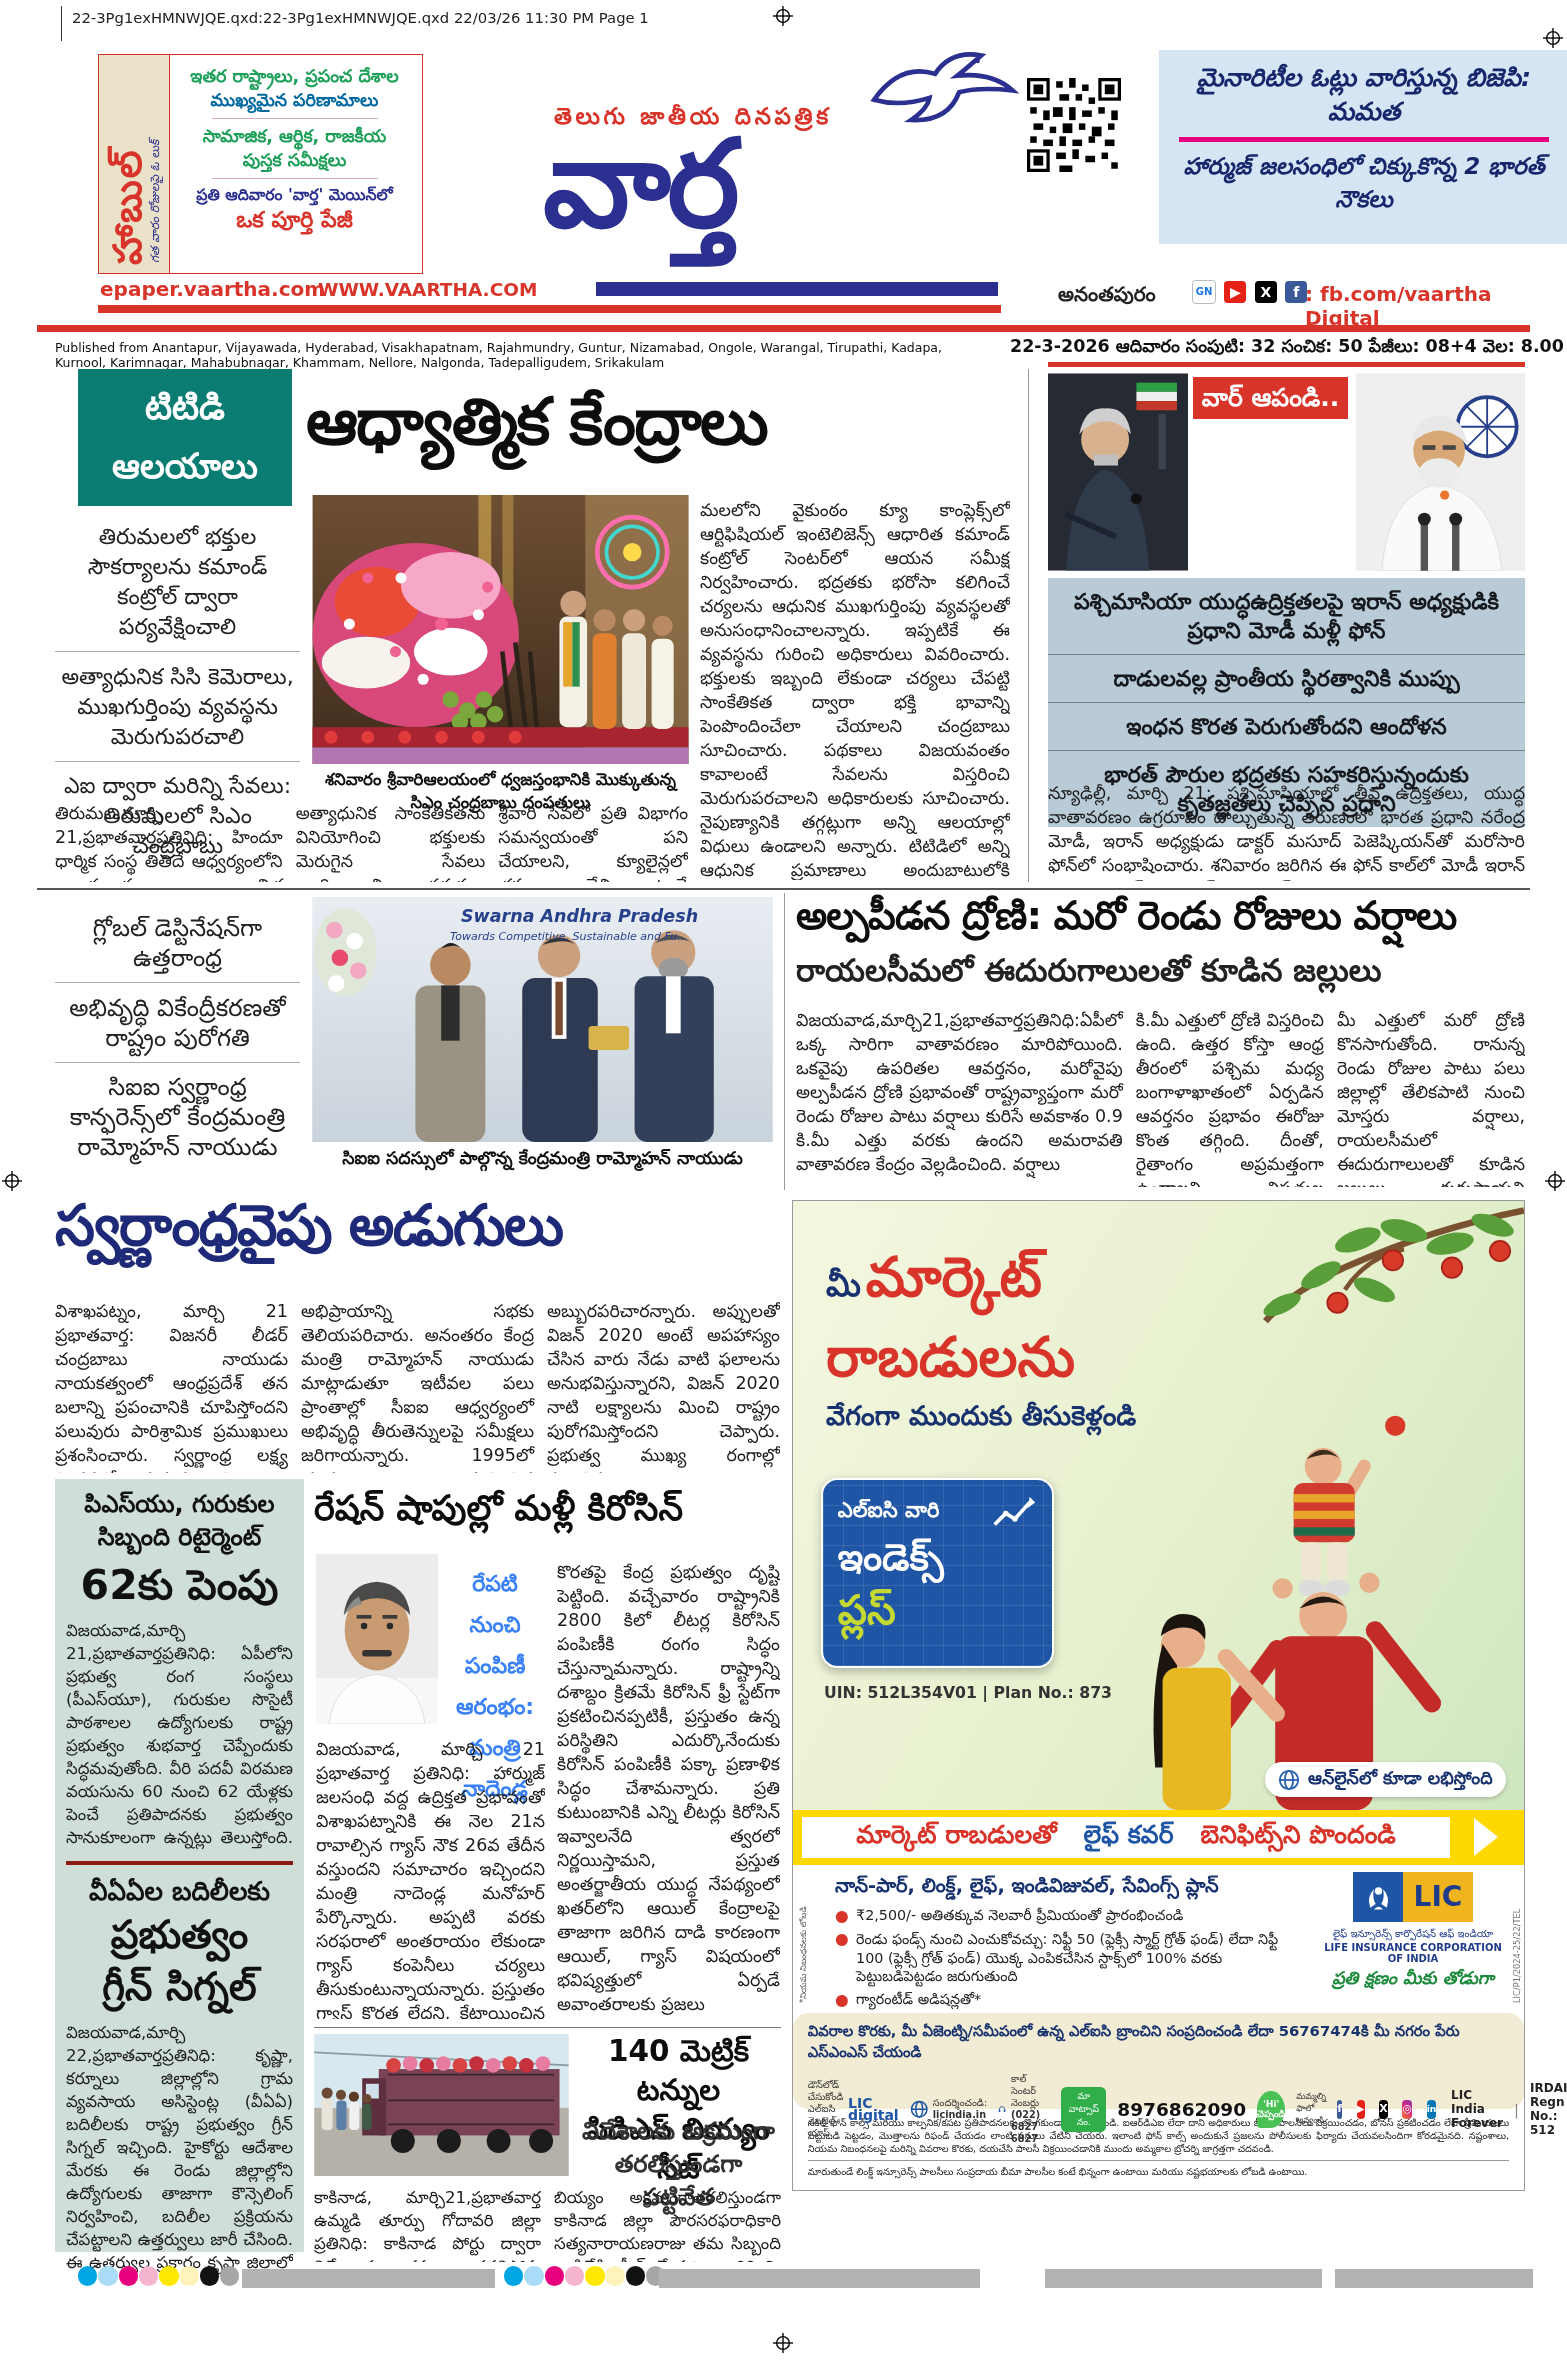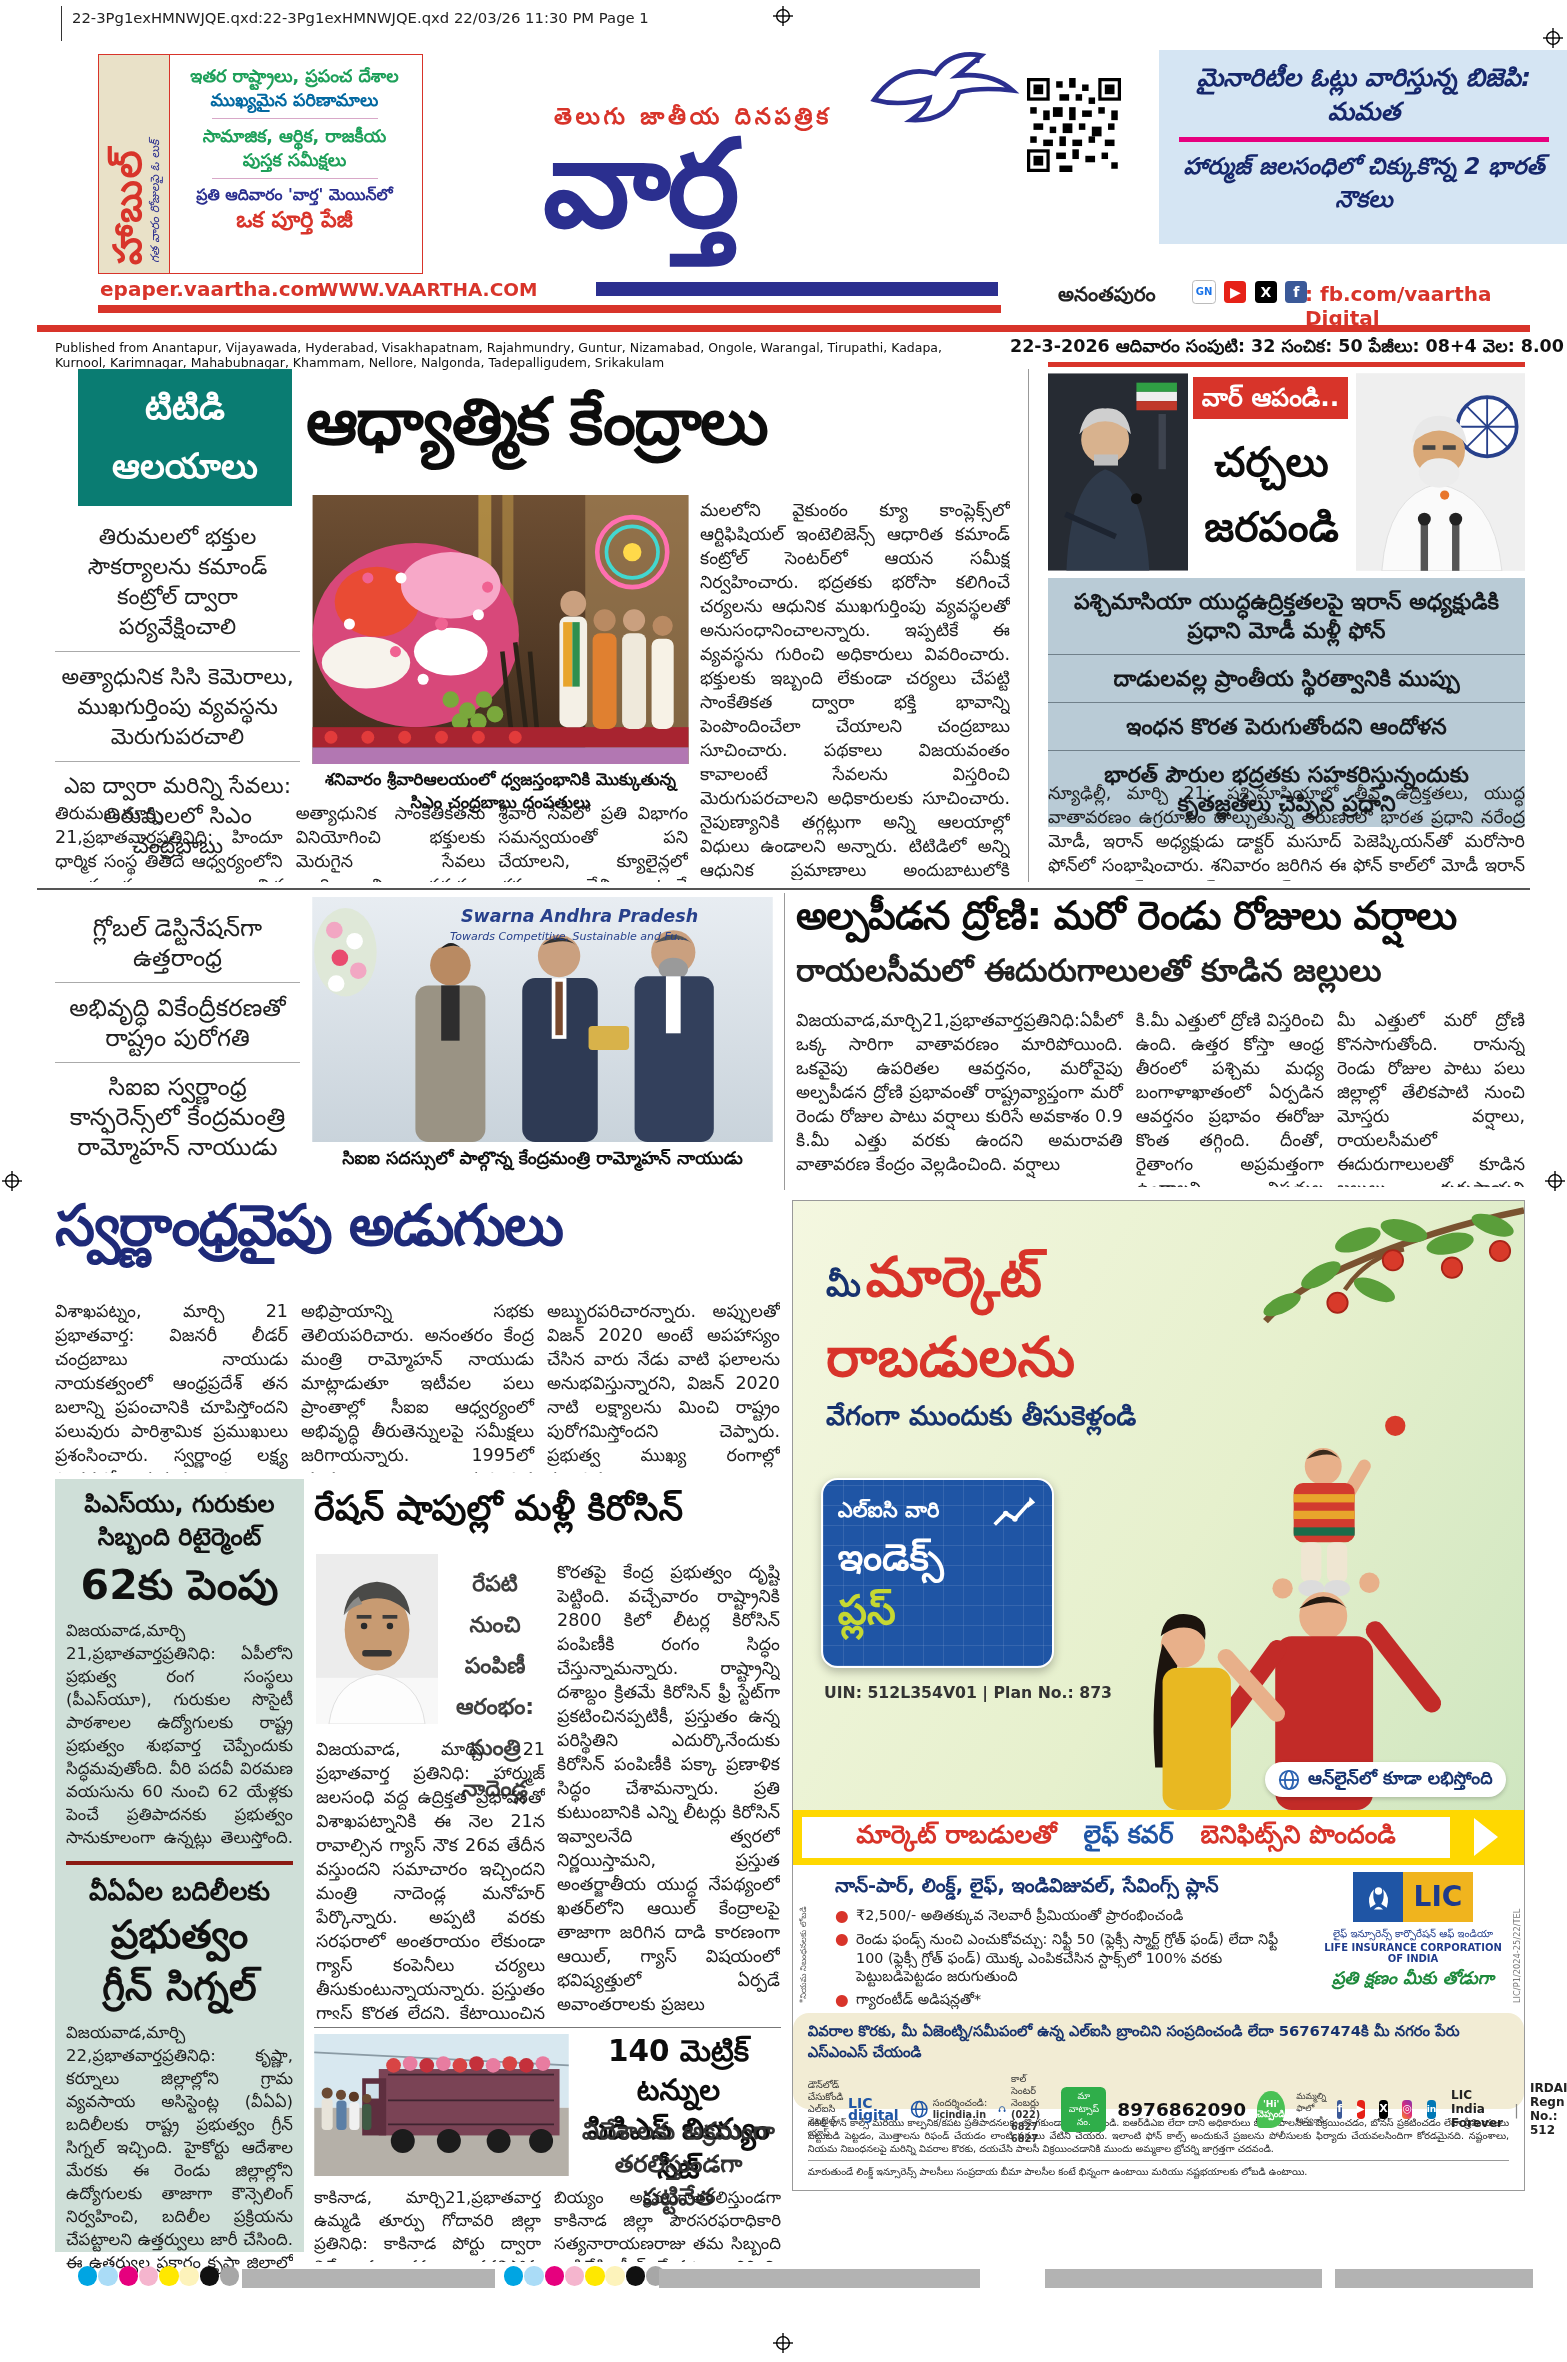--- a/index.html
+++ b/index.html
@@ -263,24 +263,20 @@
       <rect x="96" y="30" width="44" height="10" fill="#c0392b"></rect>
     <rect x="120" y="44" width="8" height="60" fill="#3d434e"></rect>
     <circle cx="62" cy="72" r="26" fill="#d8b28e"></circle>
     <path d="M34 66 Q40 36 62 38 Q86 36 90 66 Q78 52 62 52 Q46 52 34 66 Z" fill="#cfcfcf"></path>
     <rect x="50" y="88" width="26" height="12" fill="#bfbfbf"></rect>
     <path d="M20 214 Q24 120 62 104 Q104 118 110 214 Z" fill="#2f3a4a"></path>
     <rect x="20" y="150" width="60" height="6" fill="#1d2430" transform="rotate(24 20 150)"></rect>
     <circle cx="96" cy="136" r="6" fill="#111"></circle>
   </svg>
   <div class="abs ctr bold" style="left:1193px;top:377px;width:155px;height:42px;background:#d8342a;color:#fff;font-size:25px;line-height:42px;">వార్ ఆపండి..</div>
-  <div class="abs ctr bold" style="left:1192px;top:430px;width:159px;font-size:41px;line-height:65px;color:#0d0d0d;">
-    <div>చర్చలు</div>
-    <div>జరపండి</div>
-  </div>
   <svg class="abs" style="left:1356px;top:373px;" width="169" height="198" viewBox="0 0 183 214">
     <rect width="183" height="214" fill="#efefef"></rect>
     <circle cx="142" cy="58" r="32" fill="#fff" stroke="#27408b" stroke-width="4"></circle>
     <g stroke="#27408b" stroke-width="2">
       <line x1="142" y1="26" x2="142" y2="90"></line>
         <line x1="110" y1="58" x2="174" y2="58"></line>
       <line x1="120" y1="36" x2="164" y2="80"></line>
         <line x1="164" y1="36" x2="120" y2="80"></line>
     </g>
     <path d="M28 214 Q34 132 88 120 Q150 130 158 214 Z" fill="#fafafa" stroke="#ddd"></path>
@@ -403,21 +399,21 @@
     <path d="M14 184 Q20 136 66 130 Q112 136 118 184 Z" fill="#fdfdfd" stroke="#ddd"></path>
     <ellipse cx="66" cy="82" rx="35" ry="44" fill="#c89b72"></ellipse>
     <path d="M30 66 Q34 32 66 30 Q98 32 102 66 Q86 48 66 48 Q46 48 30 66 Z" fill="#4a4a48"></path>
     <path d="M30 66 Q40 56 50 54 L46 46 Q36 52 30 66 Z" fill="#8a8a88"></path>
     <rect x="50" y="104" width="32" height="7" rx="3" fill="#333"></rect>
     <rect x="44" y="66" width="16" height="4" fill="#3a3a3a"></rect>
       <rect x="72" y="66" width="16" height="4" fill="#3a3a3a"></rect>
     <circle cx="52" cy="78" r="3.5" fill="#2a2a2a"></circle>
       <circle cx="80" cy="78" r="3.5" fill="#2a2a2a"></circle>
   </svg>
-  <div class="abs ctr bold" style="left:445px;top:1563px;width:100px;font-size:22px;line-height:41px;color:#404040;">
+  <div class="abs ctr bold" style="left:445px;top:1563px;width:100px;font-size:22px;line-height:41px;color:#3b82f6;">
     <div>రేపటి నుంచి</div>
     <div>పంపిణీ</div>
     <div>ఆరంభం:</div>
     <div>మంత్రి</div>
     <div>నాదెండ్ల</div>
   </div>
   <div class="abs body-text clip" style="left:557px;top:1560px;width:223px;height:460px;">కొరతపై కేంద్ర ప్రభుత్వం దృష్టి పెట్టింది. వచ్చేవారం రాష్ట్రానికి 2800 కిలో లీటర్ల కిరోసిన్ పంపిణీకి రంగం సిద్ధం చేస్తున్నామన్నారు. రాష్ట్రాన్ని దశాబ్దం క్రితమే కిరోసిన్ ఫ్రీ స్టేట్‌గా ప్రకటించినప్పటికీ, ప్రస్తుతం ఉన్న పరిస్థితిని ఎదుర్కొనేందుకు కిరోసిన్ పంపిణీకి పక్కా ప్రణాళిక సిద్ధం చేశామన్నారు. ప్రతి కుటుంబానికి ఎన్ని లీటర్లు కిరోసిన్ ఇవ్వాలనేది త్వరలో నిర్ణయిస్తామని, ప్రస్తుత అంతర్జాతీయ యుద్ధ నేపథ్యంలో ఖతర్‌లోని ఆయిల్ కేంద్రాలపై తాజాగా జరిగిన దాడి కారణంగా ఆయిల్, గ్యాస్ విషయంలో భవిష్యత్తులో ఏర్పడే అవాంతరాలకు ప్రజలు</div>
   <div class="abs body-text clip" style="left:316px;top:1737px;width:229px;height:282px;">విజయవాడ, మార్చి 21 ప్రభాతవార్త ప్రతినిధి: హార్ముజ్ జలసంధి వద్ద ఉద్రిక్తత ప్రభావంతో విశాఖపట్నానికి ఈ నెల 21న రావాల్సిన గ్యాస్ నౌక 26వ తేదీన వస్తుందని సమాచారం ఇచ్చిందని మంత్రి నాదెండ్ల మనోహర్ పేర్కొన్నారు. అప్పటి వరకు సరఫరాలో అంతరాయం లేకుండా గ్యాస్ కంపెనీలు చర్యలు తీసుకుంటున్నాయన్నారు. ప్రస్తుతం గ్యాస్ కొరత లేదని, కేటాయించిన 2800 కిలో లీటర్లు వచ్చే సోమవారం నుంచి గ్రామీణ ప్రాంతాల్లో లీటర్ చొప్పున పంపిణీ చేయనున్నట్లు తెలిపారు.</div>
 
   <div class="abs" style="left:314px;top:2027px;width:467px;height:0.9px;background:#777;"></div>

